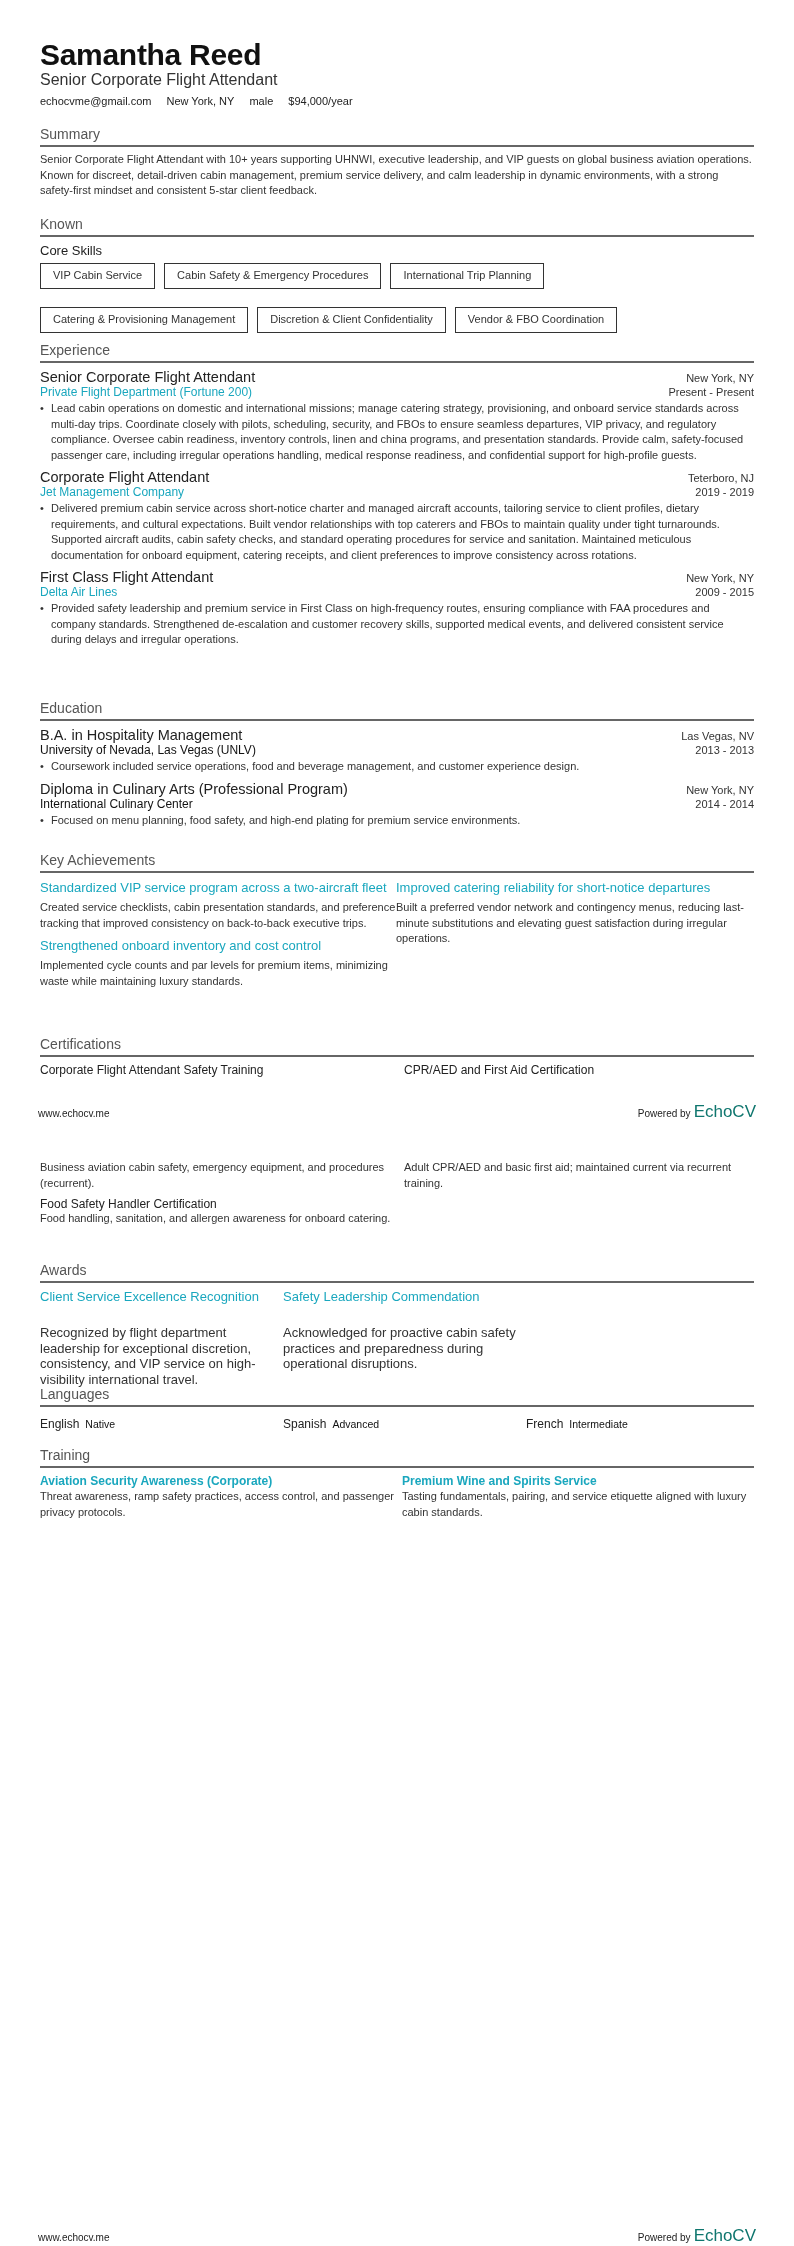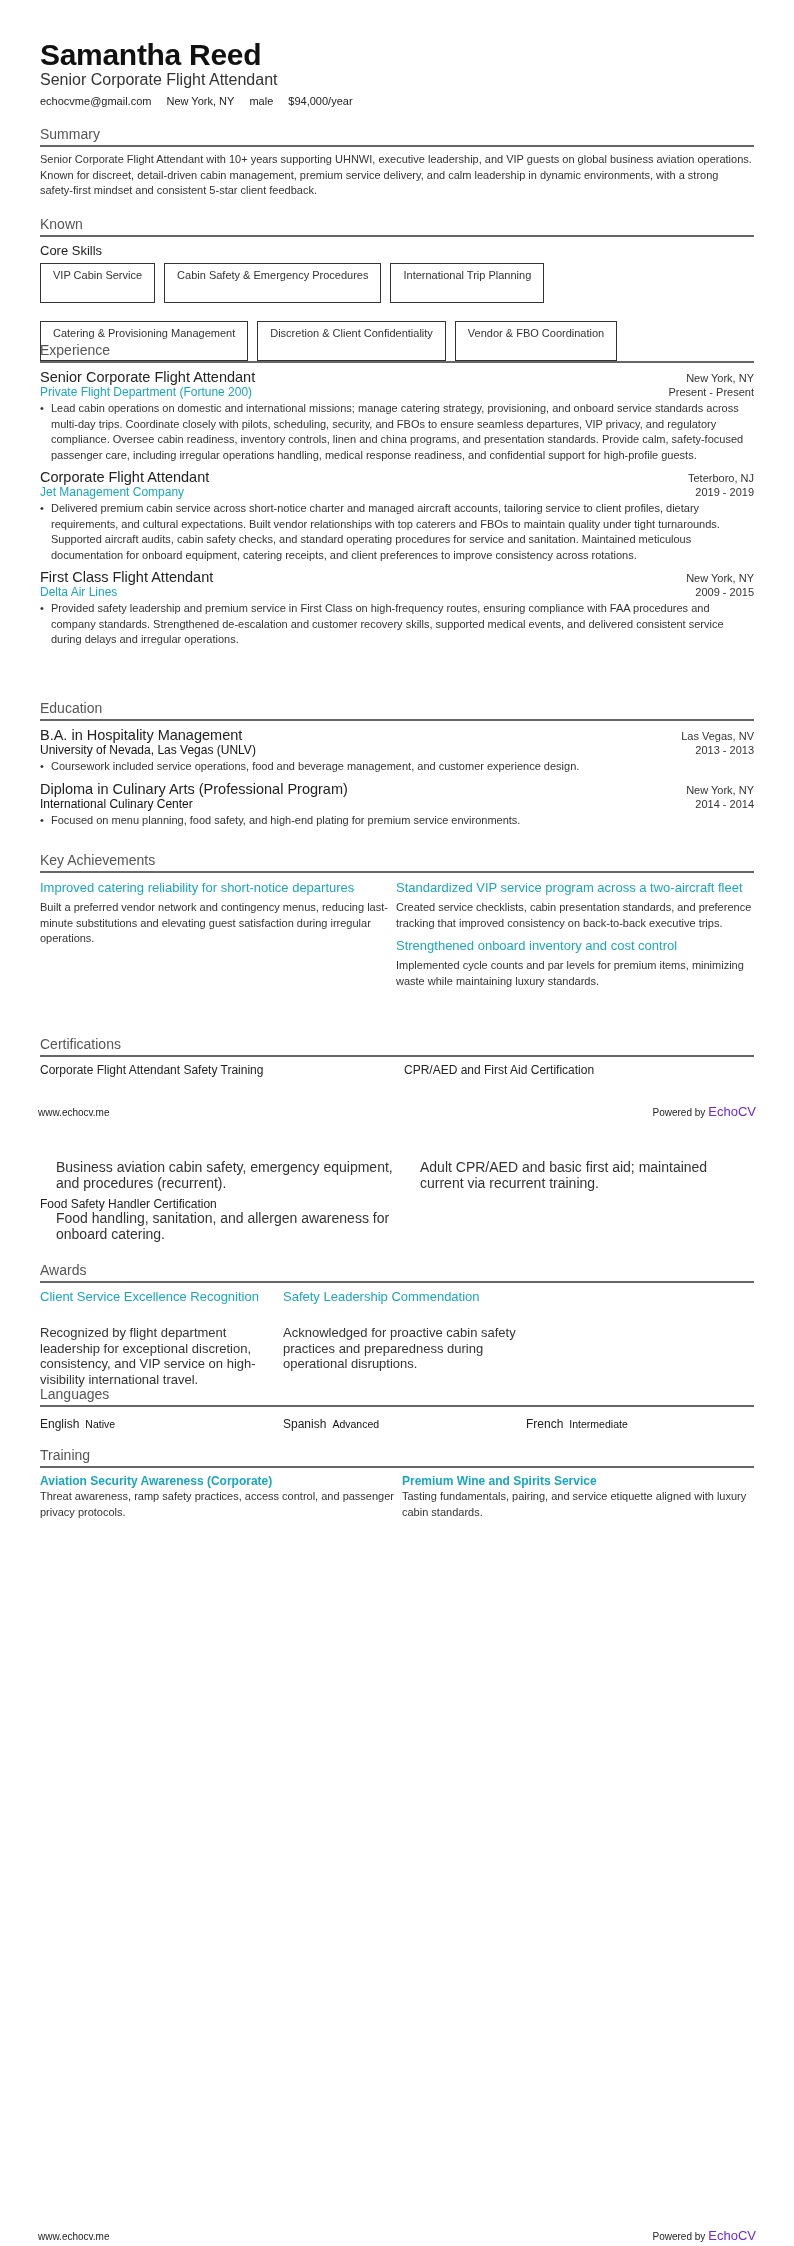--- a/index.html
+++ b/index.html
@@ -14,57 +14,57 @@
   .contact { position: absolute; left: 40px; top: 95px; font-size: 11px; color: #222; }
   .contact span { margin-right: 12px; }
 
   .section { position: absolute; left: 40px; width: 714px; }
   .sec-head { font-size: 14px; color: #555; padding-bottom: 3px; border-bottom: 2px solid #666; }
 
   .summary-text { font-size: 11px; line-height: 15.5px; color: #333; margin-top: 5px; }
 
   .core-label { font-size: 13px; color: #222; margin-top: 6px; }
   .chips { display: flex; flex-wrap: wrap; gap: 9px 9px; margin-top: 5px; width: 714px; }
-  .chip { border: 1px solid #333; padding: 5px 12px; font-size: 11px; color: #333; height: 40px; white-space: nowrap; }
+  .chip { border: 1px solid #333; padding: 5px 12px; font-size: 11px; color: #333; height: 26px; white-space: nowrap; }
 
   .entry { margin-top: 6px; }
   .row { display: flex; justify-content: space-between; align-items: baseline; }
   .job-title { font-size: 14.5px; color: #222; }
   .job-loc { font-size: 11px; color: #333; }
   .company { font-size: 12px; color: #1aa7be; }
   .dates { font-size: 11px; color: #333; }
   .bullet { display: flex; font-size: 11px; line-height: 15.5px; color: #333; margin-top: 2px; }
   .bullet .dot { width: 11px; flex: none; }
   .edu-school { font-size: 12px; color: #111; }
 
   .ach-grid { display: grid; grid-template-columns: 356px 358px; margin-top: 6px; }
   .ach-item { margin-bottom: 6px; }
   .ach-title { font-size: 13px; color: #1aa7be; line-height: 17px; }
   .ach-desc { font-size: 11px; line-height: 15.5px; color: #333; margin-top: 4px; }
 
   .cert-grid { display: grid; grid-template-columns: 364px 350px; margin-top: 6px; }
   .cert-title { font-size: 12px; color: #222; }
-  .cert-desc { font-size: 14px; line-height: 15.5px; color: #333; margin-left: 16px; }
+  .cert-desc { font-size: 11px; line-height: 15.5px; color: #333; }
 
   .award-grid { display: grid; grid-template-columns: 243px 243px 228px; margin-top: 6px; }
   .award-title { font-size: 13px; color: #1aa7be; }
   .award-desc { font-size: 13px; line-height: 15.5px; color: #333; margin-top: 21px; padding-right: 6px; }
 
   .lang-grid { display: grid; grid-template-columns: 243px 243px 228px; margin-top: 7px; }
   .lang-name { font-size: 12px; color: #222; margin-right: 6px; }
   .lang-level { font-size: 10.5px; color: #111; }
 
   .train-grid { display: grid; grid-template-columns: 362px 352px; margin-top: 6px; }
   .train-title { font-size: 12px; font-weight: 700; color: #1aa7be; }
   .train-desc { font-size: 11px; line-height: 15.5px; color: #333; margin-top: 1px; }
 
   .footer { position: absolute; left: 38px; width: 718px; display: flex; justify-content: space-between; align-items: baseline; }
   .footer-site { font-size: 10px; color: #222; }
   .footer-powered { font-size: 10px; color: #222; }
-  .footer-brand { font-size: 13px; color: #6d28d9; margin-left: 3px; }
+  .footer-brand { font-size: 17px; color: #0f766e; margin-left: 3px; }
 </style>
 </head>
 <body>
 
 <div class="name">Samantha Reed</div>
 <div class="title">Senior Corporate Flight Attendant</div>
 <div class="contact">
   <span>echocvme@gmail.com</span>
   <span>New York, NY</span>
   <span>male</span>
@@ -171,34 +171,34 @@
       <span>Focused on menu planning, food safety, and high-end plating for premium service environments.</span>
     </div>
   </div>
 </div>
 
 <div class="section" style="top:852px;">
   <div class="sec-head">Key Achievements</div>
   <div class="ach-grid">
     <div>
       <div class="ach-item">
-        <div class="ach-title">Improved catering reliability for short-notice departures</div>
-        <div class="ach-desc">Built a preferred vendor network and contingency menus, reducing last-minute substitutions and elevating guest satisfaction during irregular operations.</div>
-      </div>
-    </div>
-    <div>
-      <div class="ach-item">
         <div class="ach-title">Standardized VIP service program across a two-aircraft fleet</div>
         <div class="ach-desc">Created service checklists, cabin presentation standards, and preference tracking that improved consistency on back-to-back executive trips.</div>
       </div>
       <div class="ach-item">
         <div class="ach-title">Strengthened onboard inventory and cost control</div>
         <div class="ach-desc">Implemented cycle counts and par levels for premium items, minimizing waste while maintaining luxury standards.</div>
       </div>
     </div>
+    <div>
+      <div class="ach-item">
+        <div class="ach-title">Improved catering reliability for short-notice departures</div>
+        <div class="ach-desc">Built a preferred vendor network and contingency menus, reducing last-minute substitutions and elevating guest satisfaction during irregular operations.</div>
+      </div>
+    </div>
   </div>
 </div>
 
 <div class="section" style="top:1036px;">
   <div class="sec-head">Certifications</div>
   <div class="cert-grid">
     <div class="cert-title">Corporate Flight Attendant Safety Training</div>
     <div class="cert-title">CPR/AED and First Aid Certification</div>
   </div>
 </div>

